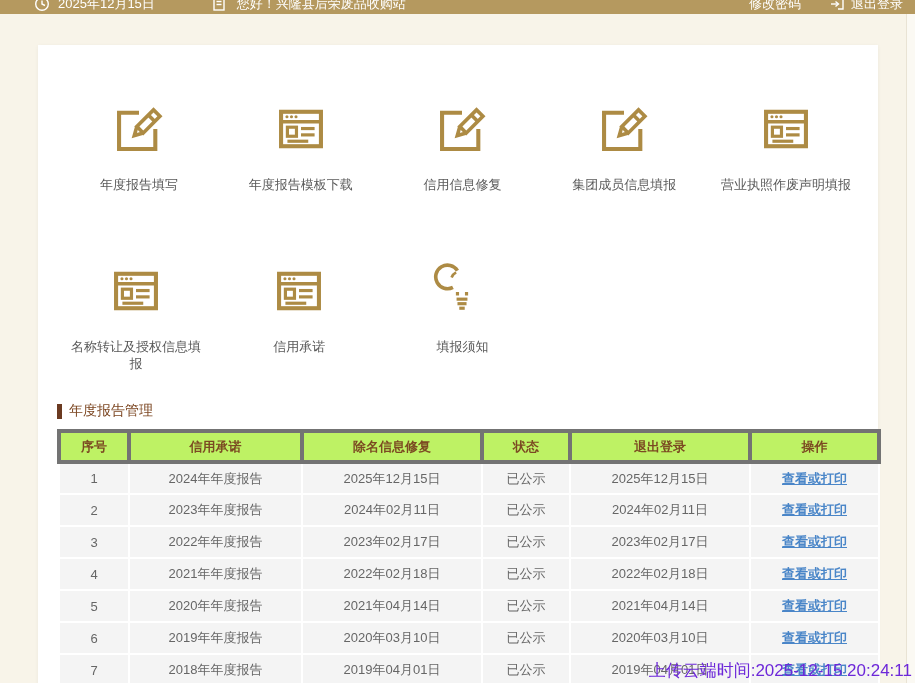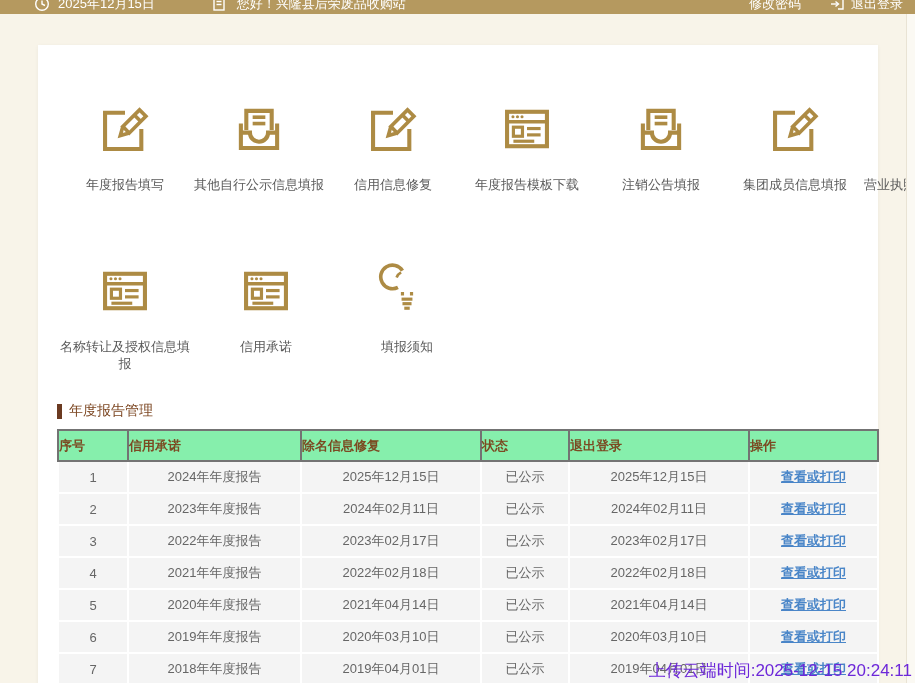--- a/index.html
+++ b/index.html
@@ -35,21 +35,21 @@
 
   
   .panel {
     position:absolute; left:38px; top:45px; width:840px; height:700px;
     background:#ffffff; box-shadow:0 1px 4px rgba(0,0,0,0.05);
   }
 
   
   .qa-row {
     position:absolute; left:20px; right:11px;
-    display:grid; grid-template-columns:repeat(7,1fr);
+    display:grid; grid-template-columns:repeat(5,1fr);
   }
   .qa-row1 { top:55px; }
   .qa-row2 { top:217px;gap:7px; }
   .qa-item { text-align:center; cursor:pointer; }
   .qa-icon { width:58px; height:58px; display:block; margin:0 auto; }
   .qa-label {
     margin:18px auto 0; width:134px; font-size:13px; line-height:17px; color:#595959;
   }
 
   
@@ -58,22 +58,22 @@
     display:flex; align-items:center; font-size:14px; font-weight:normal; color:#7b4520;
   }
   .section-title .marker {
     display:inline-block; width:5px; height:15px; background:#6b3a21; margin-right:7px;
   }
   table.report-table {
     margin-top:9px; width:820px; table-layout:fixed; border-collapse:collapse;
     font-size:13px;
   }
   .report-table th {
-    background:#86efac; color:#7b4a22; font-weight:bold; height:31px;
-    border:2px solid #737373; text-align:left;
+    background:#bef264; color:#7b4a22; font-weight:bold; height:31px;
+    border:4px solid #737373; text-align:center;
   }
   .report-table td {
     background:#f4f4f4; color:#666; height:32px;
     border:2px solid #ffffff; text-align:center;
   }
   .report-table a { color:#4a86c8; text-decoration:underline; cursor:pointer;font-weight:bold; }
 
   
   .watermark {
     position:absolute; right:3px; bottom:1px; z-index:9;
@@ -155,41 +155,29 @@
 
   <div class="qa-row qa-row1" id="qa-row1">
       <div class="qa-item">
         <svg class="qa-icon">
           <use href="#sym-edit-square"></use>
         </svg>
         <div class="qa-label">年度报告填写</div>
       </div>
       <div class="qa-item">
         <svg class="qa-icon">
-          <use href="#sym-inbox"></use>
-        </svg>
-        <div class="qa-label">其他自行公示信息填报</div>
+          <use href="#sym-browser"></use>
+        </svg>
+        <div class="qa-label">年度报告模板下载</div>
       </div>
       <div class="qa-item">
         <svg class="qa-icon">
           <use href="#sym-edit-square"></use>
         </svg>
         <div class="qa-label">信用信息修复</div>
-      </div>
-      <div class="qa-item">
-        <svg class="qa-icon">
-          <use href="#sym-browser"></use>
-        </svg>
-        <div class="qa-label">年度报告模板下载</div>
-      </div>
-      <div class="qa-item">
-        <svg class="qa-icon">
-          <use href="#sym-inbox"></use>
-        </svg>
-        <div class="qa-label">注销公告填报</div>
       </div>
       <div class="qa-item">
         <svg class="qa-icon">
           <use href="#sym-edit-square"></use>
         </svg>
         <div class="qa-label">集团成员信息填报</div>
       </div>
       <div class="qa-item">
         <svg class="qa-icon">
           <use href="#sym-browser"></use>

